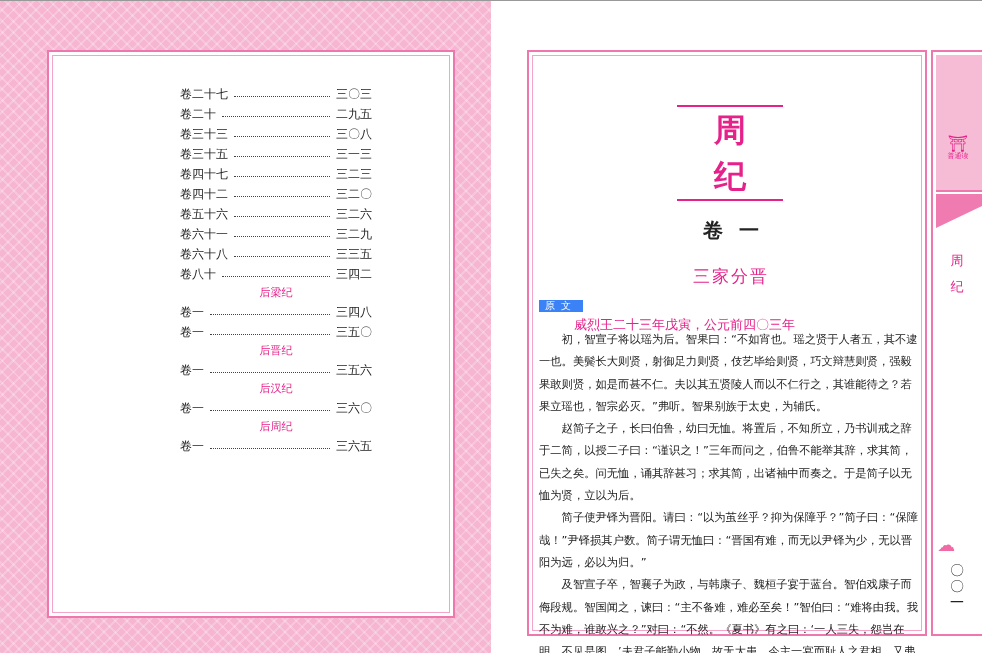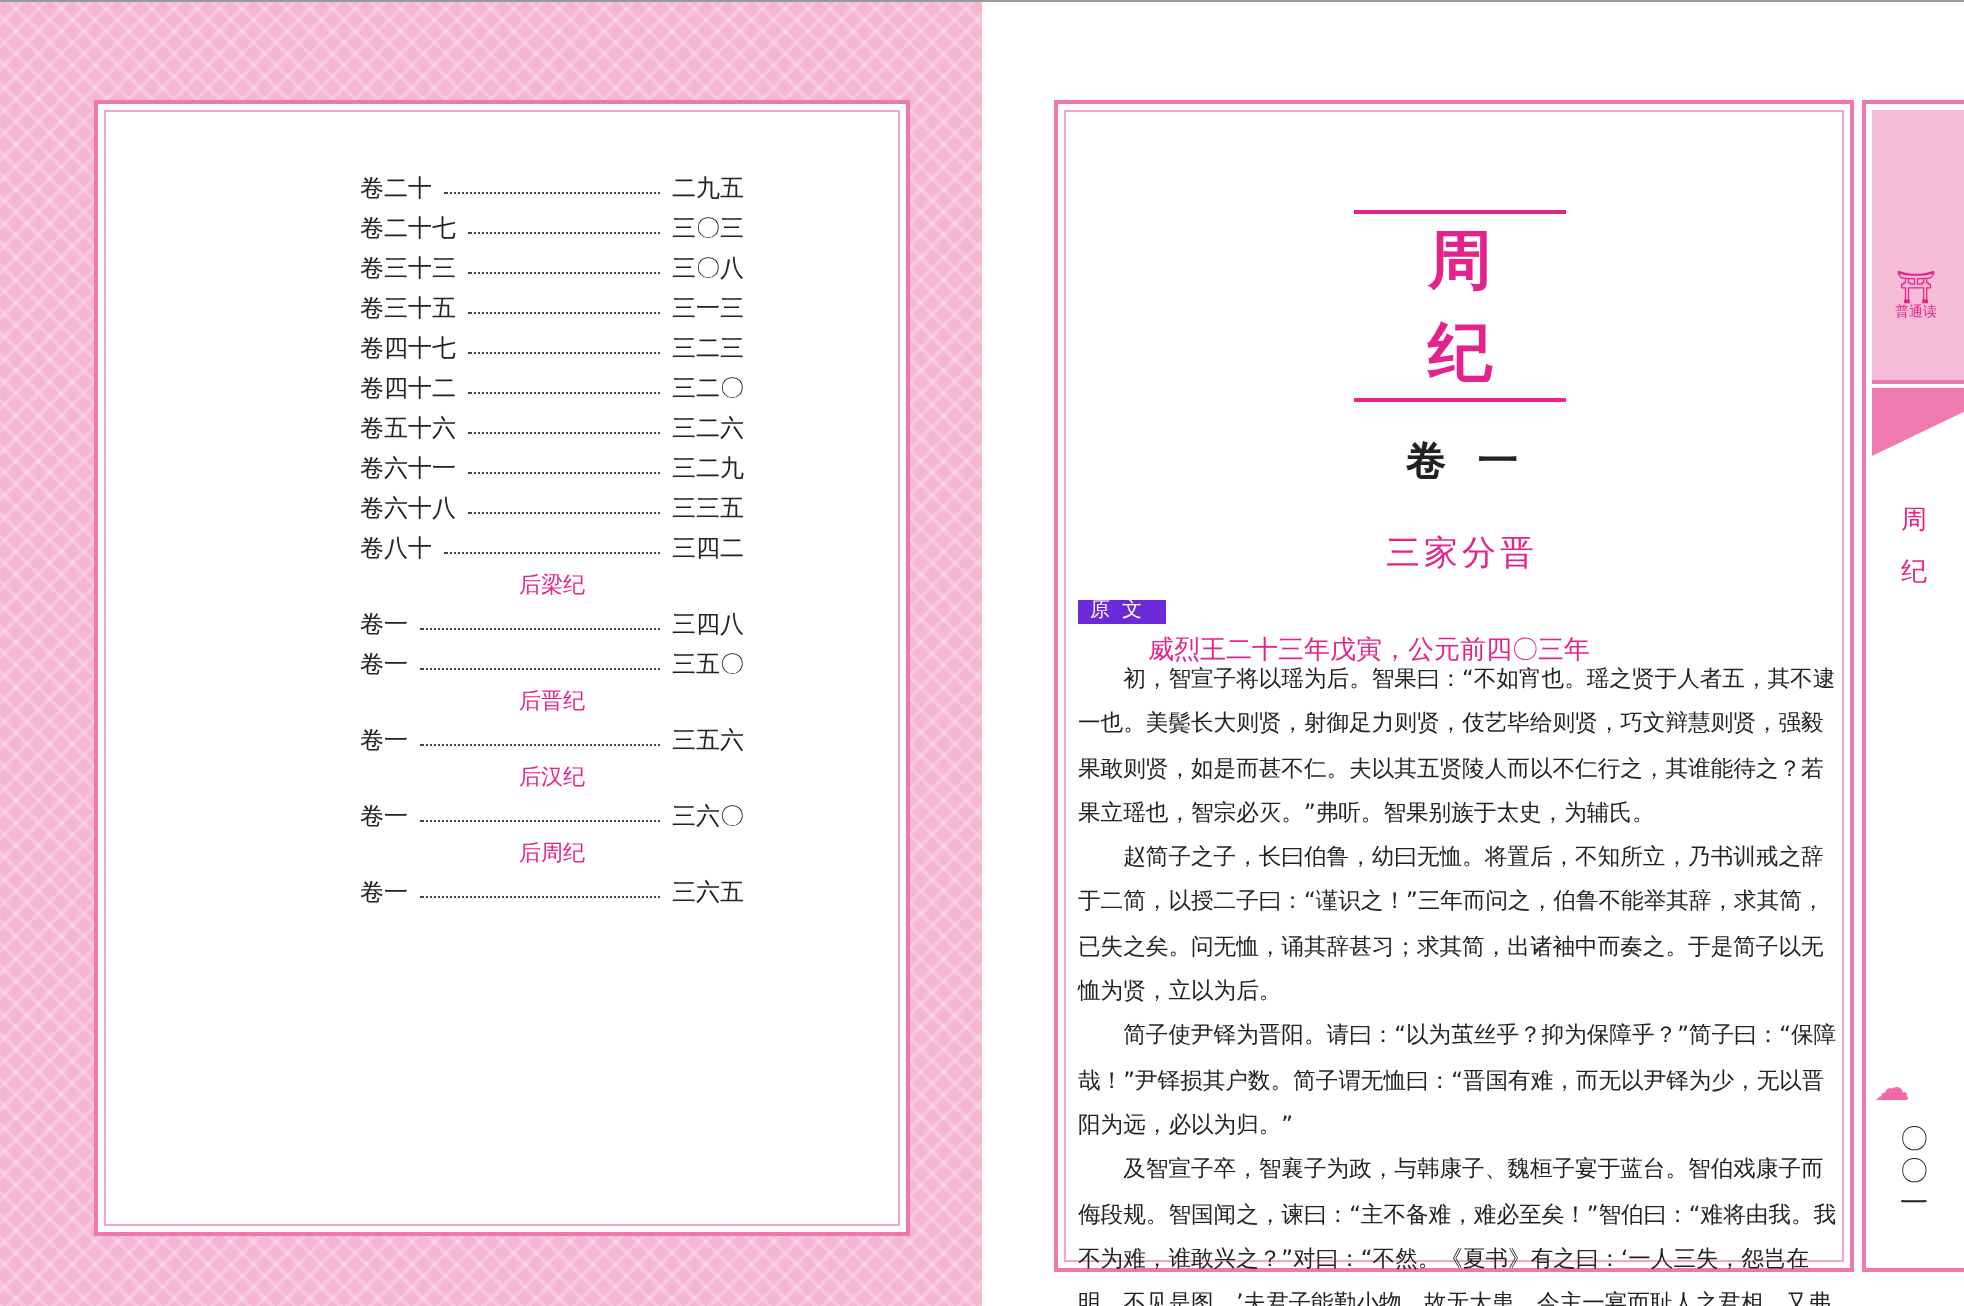--- a/index.html
+++ b/index.html
@@ -48,41 +48,41 @@
     text-align:center; color:#222; }
 
   .chapter-title-wrap { position:absolute; left:186px; top:104px; width:106px; }
   .chapter-title-wrap .rule { height:2px; background:#e5218a; }
   .chapter-title { font-family:"DejaVu Serif", serif; font-size:32px; font-weight:bold; color:#e5218a;
     text-align:center; letter-spacing:30px; padding-left:30px; line-height:46px; }
   .vol-title { position:absolute; left:180px; top:216px; width:120px; text-align:center;
     font-size:20px; font-weight:bold; letter-spacing:16px; padding-left:16px; box-sizing:border-box; }
   .section-title { position:absolute; left:180px; top:264px; width:120px; text-align:center;
     font-size:17px; color:#e5218a; letter-spacing:2px;font-family:Liberation Serif, serif; }
-  .badge { position:absolute; left:48px; top:299px; background:#6d28d9; color:#fff; font-size:10px;
+  .badge { position:absolute; left:48px; top:299px; background:#3b82f6; color:#fff; font-size:10px;
     padding:0 6px; line-height:12px; letter-spacing:6px; }
   .era { position:absolute; left:83px; top:315px; font-size:13px; color:#e5218a; }
   .body-text { position:absolute; left:48px; top:328px; width:382px; font-size:11.3px; line-height:22.3px; color:#222; }
   .body-text p { margin:0; text-indent:2em; }
 </style>
 </head>
 <body>
 
 <div class="left-page">
   <div class="left-frame"></div>
   <div class="toc" id="toc">
       <div class="toc-row">
+        <span class="vol">卷二十七</span>
+        <span class="dots"></span>
+        <span class="page">三〇三</span>
+      </div>
+      <div class="toc-row">
         <span class="vol">卷二十</span>
         <span class="dots"></span>
         <span class="page">二九五</span>
-      </div>
-      <div class="toc-row">
-        <span class="vol">卷二十七</span>
-        <span class="dots"></span>
-        <span class="page">三〇三</span>
       </div>
       <div class="toc-row">
         <span class="vol">卷三十三</span>
         <span class="dots"></span>
         <span class="page">三〇八</span>
       </div>
       <div class="toc-row">
         <span class="vol">卷三十五</span>
         <span class="dots"></span>
         <span class="page">三一三</span>

